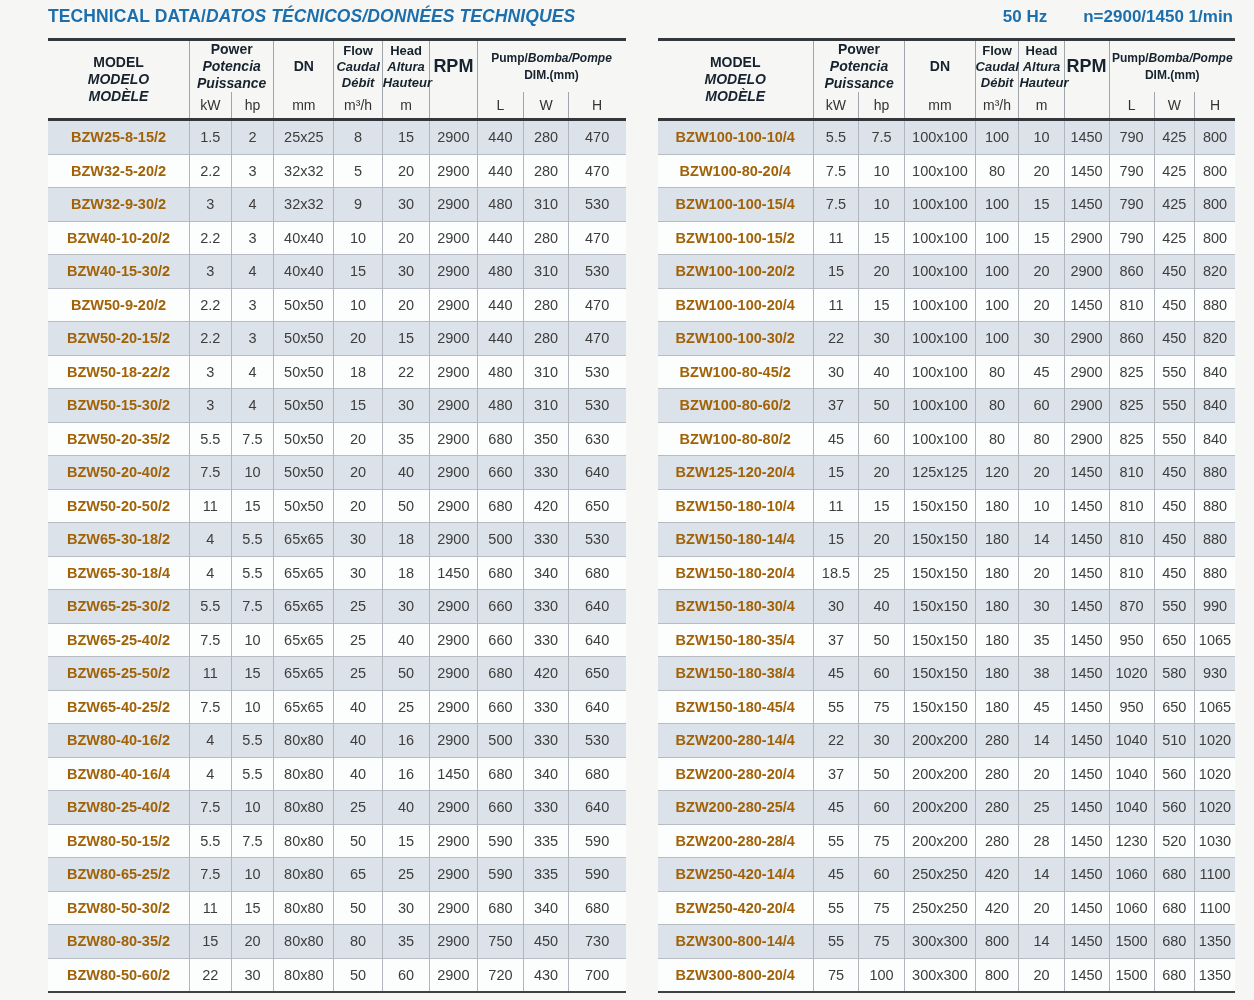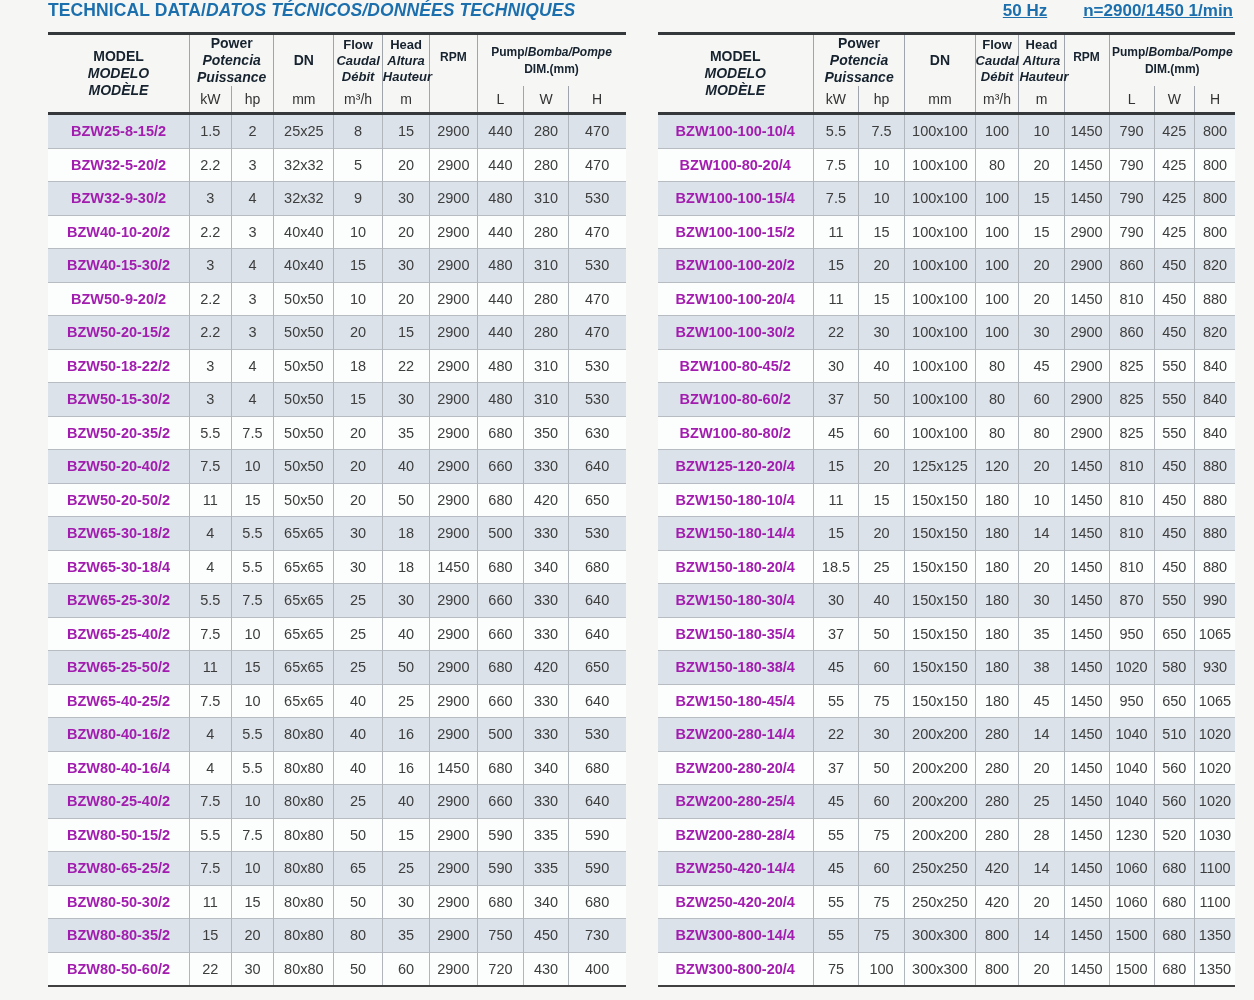--- a/index.html
+++ b/index.html
@@ -2,63 +2,63 @@
 <html><head>
 <meta charset="utf-8">
 <style>
   html, body { margin: 0; padding: 0; }
   body {
     width: 1254px; height: 1000px;
     background: #f6f7f5;
     font-family: "Liberation Sans", sans-serif;
     overflow: hidden;
   }
-  .page { padding: 0 19px 0 48px; }
+  .page { padding: 6px 19px 0 48px; }
 
   .title-bar {
     display: flex; justify-content: space-between; align-items: baseline;
     margin-bottom: 8px; height: 24px;
   }
   .doc-title { font-size: 17.5px; font-weight: bold; color: #1c6fad; letter-spacing: 0.1px; }
   .doc-title .it { font-style: italic; }
-  .freq-info { display: flex; gap: 36px; font-size: 17px; font-weight: bold; color: #1c6fad; margin-right: 2px; text-decoration: underline; }
+  .freq-info { display: flex; gap: 36px; font-size: 17px; font-weight: bold; color: #1c6fad; margin-right: 2px; }
 
   .tables-wrap { display: flex; gap: 32px; }
   .table-half { width: calc(50% - 12px); }
 
   table.spec {
     width: 100%; border-collapse: collapse; table-layout: fixed;
   }
 
   
   thead .lbl-row th { border-top: 3px solid #34383b; }
   thead .unit-row th, thead th[rowspan] { border-bottom: 3px solid #34383b; }
   thead th {
     padding: 0; font-weight: bold; color: #16222e;
     vertical-align: middle; text-align: center; background: transparent;
   }
   .lbl-row th { height: 50px; font-size: 14px; line-height: 1.22; }
   .unit-row th { height: 26px; font-size: 14px; font-weight: normal; color: #333; }
   th .it, .it { font-style: italic; }
   th.sm { font-size: 13px; }
-  th.rpm-th { vertical-align: top; padding-top: 15px; font-size: 12px; margin-left: 31px; }
+  th.rpm-th { vertical-align: top; padding-top: 15px; font-size: 18px; margin-left: 31px; }
   th.dim-th { font-size: 12px; line-height: 1.35; }
   thead th.bl { border-left: 1px solid #9fa5aa; }
 
   
   tbody tr { border-top: 1px solid #b6bcc2; }
   tbody tr:last-child { border-bottom: 2px solid #404040; }
   tbody tr:nth-child(odd) td { background: #dbe2e9; }
   tbody tr:nth-child(even) td { background: #fcfdfd; }
   tbody td {
     height: 32.5px; padding: 0; text-align: center;
     font-size: 14.5px; color: #3d3d3d; border-left: 1px solid #b0b6bb;
     white-space: nowrap; overflow: hidden;
   }
-  tbody td:first-child { border-left: none; font-weight: bold; color: #a21caf; }
+  tbody td:first-child { border-left: none; font-weight: bold; color: #a16207; }
 
   
   .cg-l .c-model { width: 24.5%; } .cg-l .c-kw { width: 7.2%; } .cg-l .c-hp { width: 7.4%; }
   .cg-l .c-dn { width: 10.4%; } .cg-l .c-flow { width: 8.4%; } .cg-l .c-head { width: 8.2%; }
   .cg-l .c-rpm { width: 8.2%; } .cg-l .c-dl { width: 8.1%; } .cg-l .c-dw { width: 7.7%; }
   .cg-l .c-dh { width: 9.9%; }
   
   .cg-r .c-model { width: 27%; } .cg-r .c-kw { width: 7.8%; } .cg-r .c-hp { width: 8%; }
   .cg-r .c-dn { width: 12.2%; } .cg-r .c-flow { width: 7.6%; } .cg-r .c-head { width: 7.8%; }
   .cg-r .c-rpm { width: 7.8%; } .cg-r .c-dl { width: 7.8%; } .cg-r .c-dw { width: 7%; }
@@ -437,21 +437,21 @@
             <tr>
               <td>BZW80-50-60/2</td>
               <td>22</td>
               <td>30</td>
               <td>80x80</td>
               <td>50</td>
               <td>60</td>
               <td>2900</td>
               <td>720</td>
               <td>430</td>
-              <td>400</td>
+              <td>700</td>
             </tr>
           </tbody>
       </table>
     </div>
 
     <div class="table-half">
       <table class="spec">
         <colgroup class="cg-r">
           <col class="c-model">
             <col class="c-kw">

